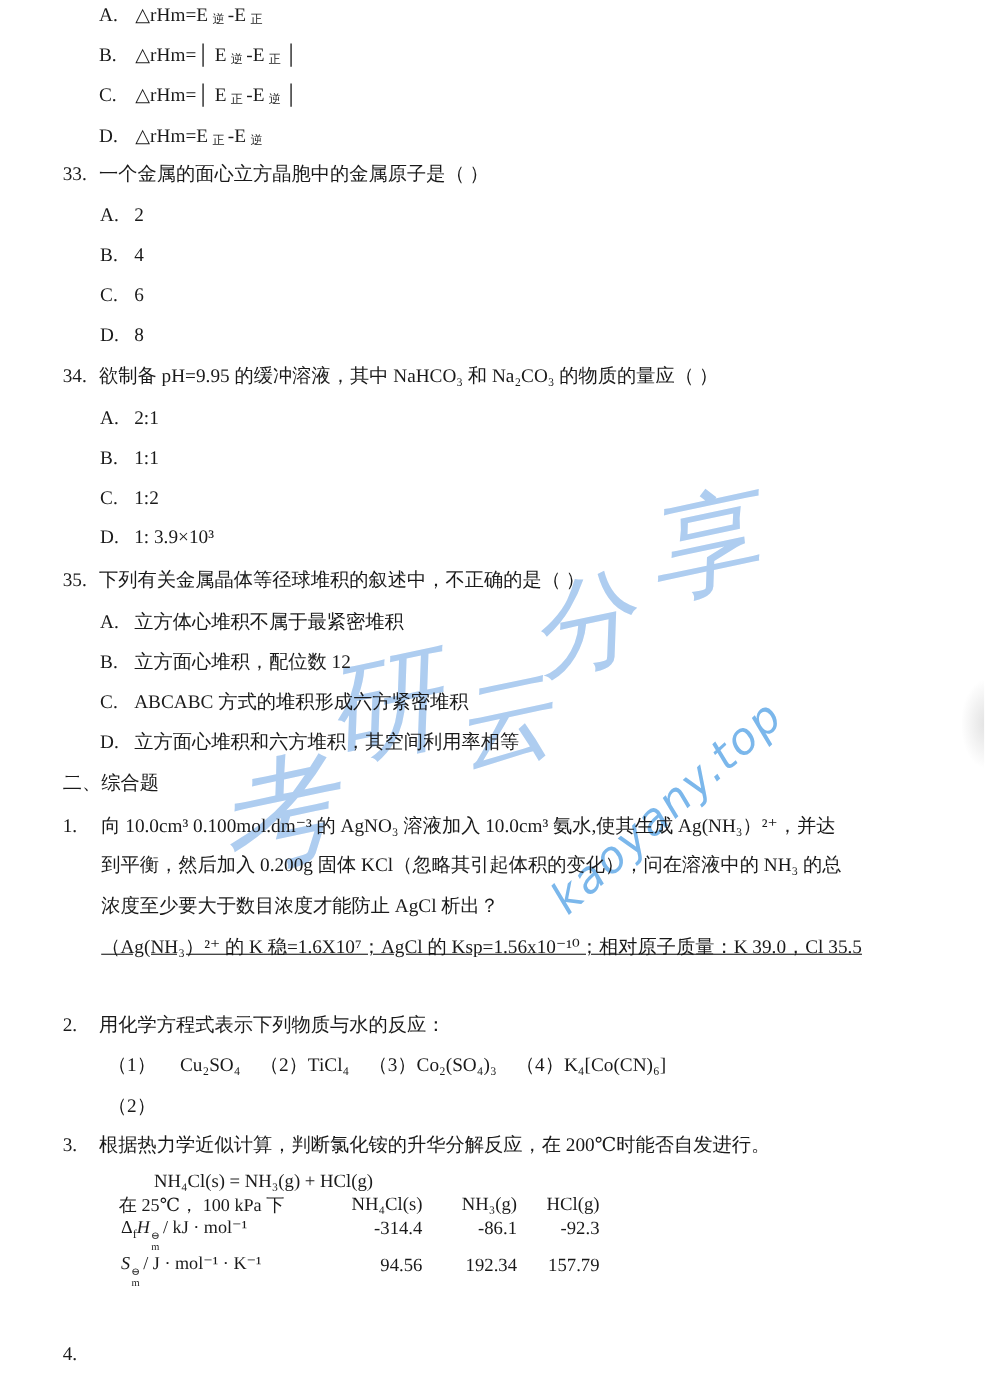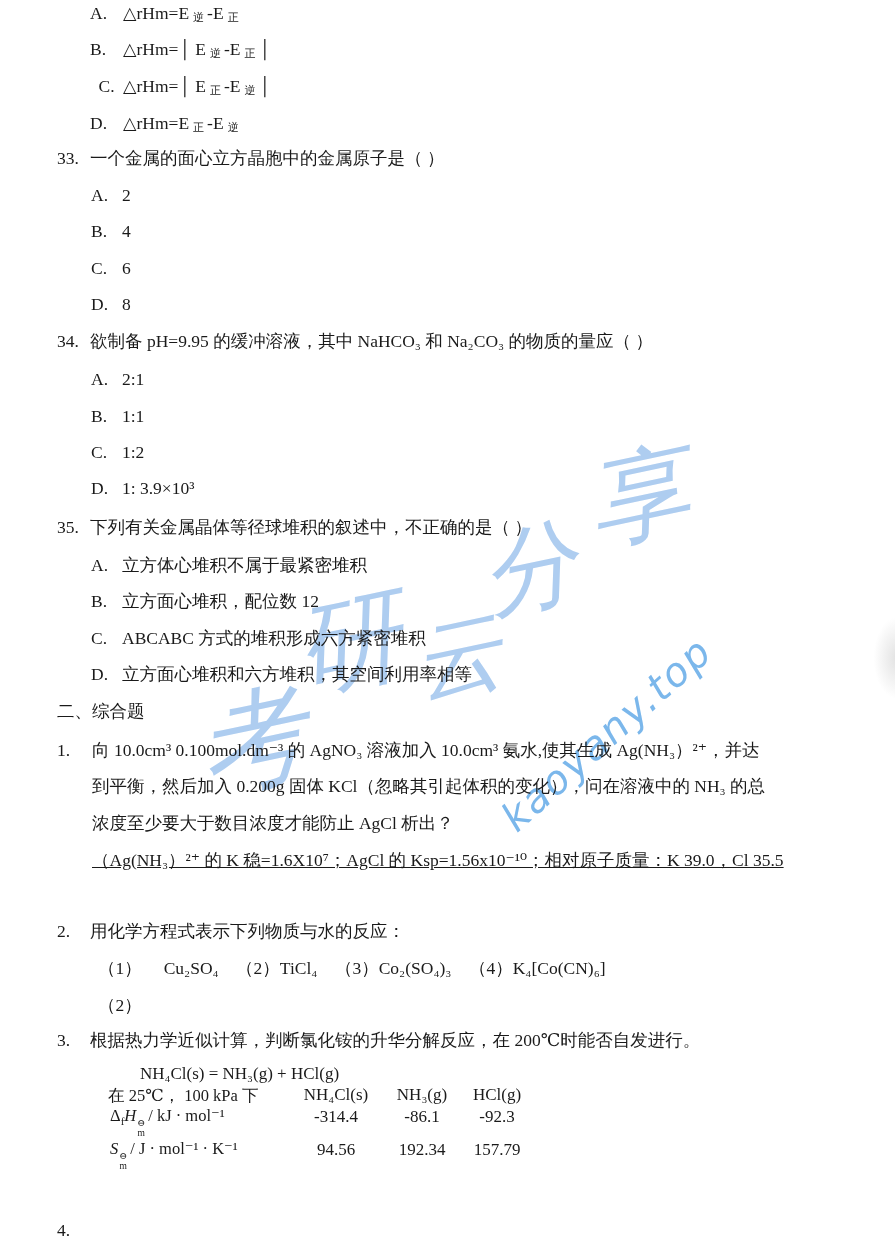--- a/index.html
+++ b/index.html
@@ -9,21 +9,21 @@
   }
   .ln{position:absolute;white-space:nowrap;font-size:17.5px;line-height:22px;z-index:2;}
   .num{display:inline-block;width:33px;}
   .numw{display:inline-block;width:35px;}
   .letter{display:inline-block;width:33px;}
   .letter2{display:inline-block;width:31px;}
   .cjs{font-size:11px;margin:0 3px 0 4px;vertical-align:-2px;}
   .it{font-style:italic;}
   .fsub{font-size:11px;vertical-align:-4px;}
   .stk{display:inline-flex;flex-direction:column;align-items:center;font-size:9.5px;line-height:1;vertical-align:-5px;margin:0 3px 0 1px;}
-  .cell{position:absolute;width:96px;text-align:center;font-size:17px;z-index:2;white-space:nowrap;}
+  .cell{position:absolute;width:96px;text-align:right;font-size:17px;z-index:2;white-space:nowrap;}
   .tbl-lbl{font-size:16.5px;}
   
   .wm{position:absolute;z-index:1;}
   .wm-char{position:absolute;line-height:1;font-style:italic;color:#aecdf0;transform:rotate(-12deg);}
   .wm-url{
     position:absolute;left:492px;top:806px;font-size:40px;letter-spacing:2px;
     color:#64abe8;font-family:"DejaVu Sans","Liberation Sans",sans-serif;font-style:italic;
     transform:rotate(-42deg);transform-origin:0 0;opacity:.85;
   }
   .smudge{
@@ -45,21 +45,21 @@
     <span class="wm-url">kaoyany.top</span>
   </div>
   <div class="smudge"></div>
 
   <div class="ln" style="top:2px;left:90px;">
     <span class="letter">A.</span><span>△rHm=E</span><span class="cjs">逆</span><span>-E</span><span class="cjs">正</span><span></span>
   </div>
   <div class="ln" style="top:38px;left:90px;">
     <span class="letter">B.</span><span>△rHm=│ E</span><span class="cjs">逆</span><span>-E</span><span class="cjs">正</span><span>│</span>
   </div>
-  <div class="ln" style="top:75px;left:90px;text-align:center;">
+  <div class="ln" style="top:75px;left:90px;">
     <span class="letter">C.</span><span>△rHm=│ E</span><span class="cjs">正</span><span>-E</span><span class="cjs">逆</span><span>│</span>
   </div>
   <div class="ln" style="top:112px;left:90px;">
     <span class="letter">D.</span><span>△rHm=E</span><span class="cjs">正</span><span>-E</span><span class="cjs">逆</span><span></span>
   </div>
 
   <div class="ln" style="top:147px;left:57px;">
     <span class="num">33.</span><span>一个金属的面心立方晶胞中的金属原子是（ ）</span>
   </div>
   <div class="ln" style="top:184px;left:91px;">

